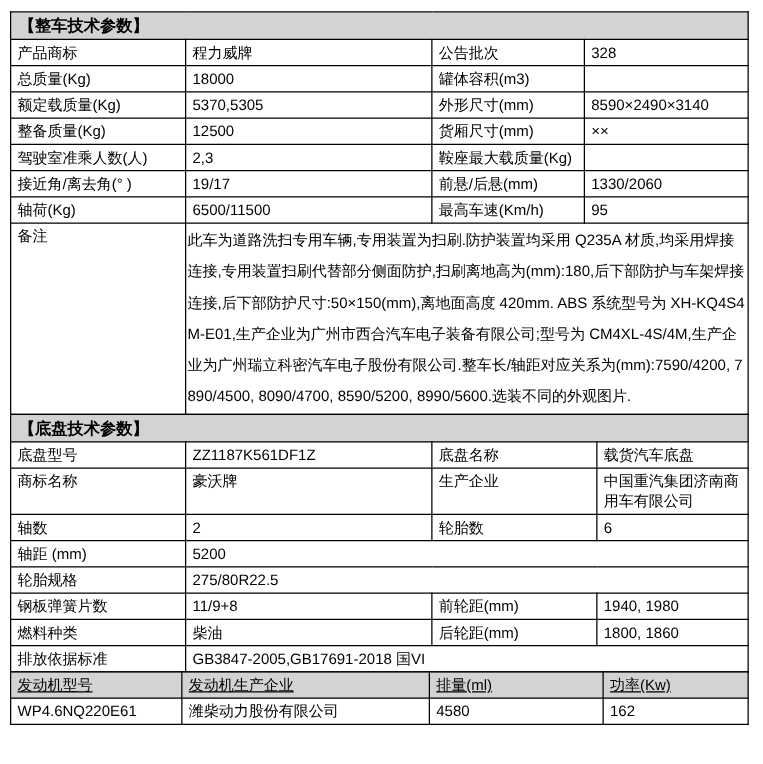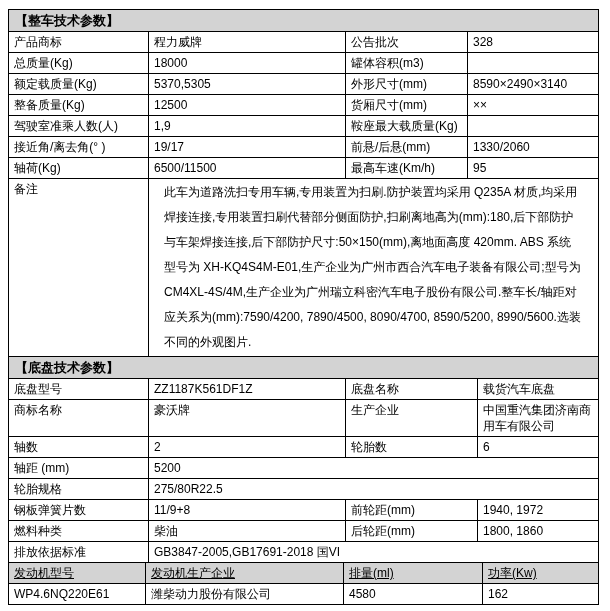--- a/index.html
+++ b/index.html
@@ -36,21 +36,21 @@
     font-size: 13px;
     line-height: 17px;
     padding: 2px 6px;
   }
   tr.gray-row td {
     background: #d3d3d3;
     text-decoration: underline;
   }
   td.remark {
     line-height: 25px;
-    padding: 1px 15px;
+    padding: 1px 1px;
   }
 </style>
 </head>
 <body>
 
 <div class="sheet">
 
   <table>
     <colgroup>
       <col style="width:140px">
@@ -81,21 +81,21 @@
       <td>8590×2490×3140</td>
     </tr>
     <tr>
       <td>整备质量(Kg)</td>
       <td>12500</td>
       <td>货厢尺寸(mm)</td>
       <td>××</td>
     </tr>
     <tr>
       <td>驾驶室准乘人数(人)</td>
-      <td>1,9</td>
+      <td>2,3</td>
       <td>鞍座最大载质量(Kg)</td>
       <td></td>
     </tr>
     <tr>
       <td>接近角/离去角(° )</td>
       <td>19/17</td>
       <td>前悬/后悬(mm)</td>
       <td>1330/2060</td>
     </tr>
     <tr>
@@ -145,21 +145,21 @@
       <td colspan="3">5200</td>
     </tr>
     <tr>
       <td>轮胎规格</td>
       <td colspan="3">275/80R22.5</td>
     </tr>
     <tr>
       <td>钢板弹簧片数</td>
       <td>11/9+8</td>
       <td>前轮距(mm)</td>
-      <td>1940, 1972</td>
+      <td>1940, 1980</td>
     </tr>
     <tr>
       <td>燃料种类</td>
       <td>柴油</td>
       <td>后轮距(mm)</td>
       <td>1800, 1860</td>
     </tr>
     <tr>
       <td>排放依据标准</td>
       <td colspan="3">GB3847-2005,GB17691-2018 国VI</td>

